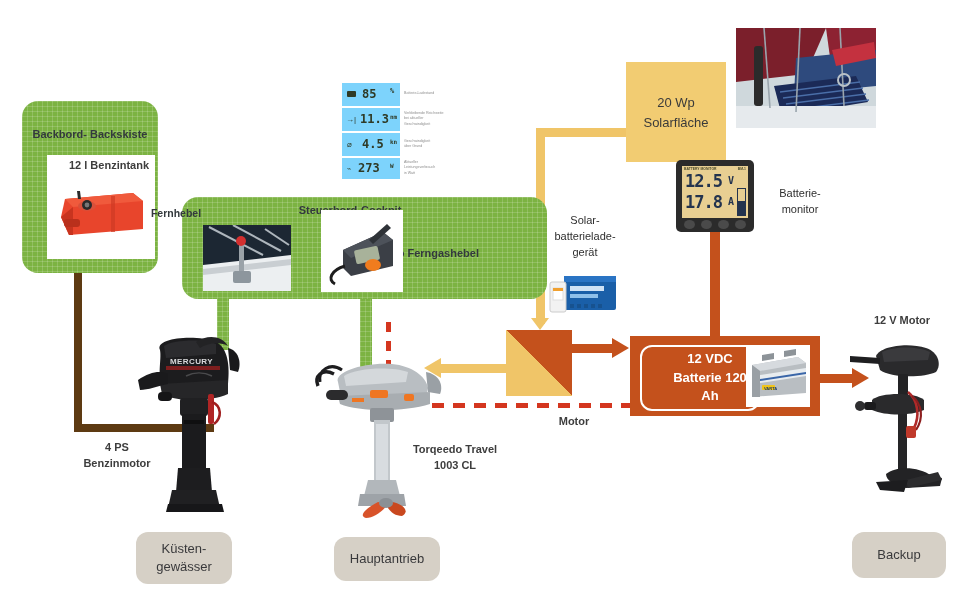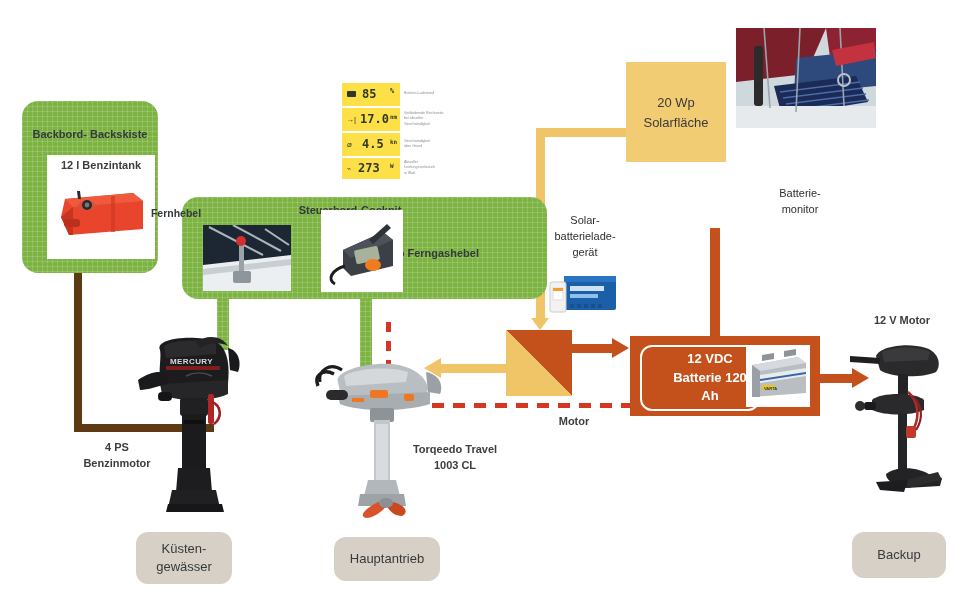--- a/index.html
+++ b/index.html
@@ -42,21 +42,21 @@
   }
   .greenstub{position:absolute;background:#7cb342;
     background-image:
       linear-gradient(rgba(255,255,255,.16) 1px, transparent 1px),
       linear-gradient(90deg, rgba(255,255,255,.16) 1px, transparent 1px);
     background-size:5px 5px, 5px 5px;}
 
   
   .photo{position:absolute;background:#fff;overflow:hidden;}
   .photo .ttl{position:absolute;top:4px;left:0;width:100%;text-align:center;
-    font-weight:bold;font-size:11px;color:#3d3d3d;}
+    font-weight:bold;font-size:11px;color:#3d3d3d;padding-left:8px;}
 
   
   .pill{
     position:absolute;background:#d6d0c6;border-radius:12px;
     display:flex;align-items:center;justify-content:center;
     font-size:13px;color:#39393b;text-align:center;line-height:1.35;
     white-space:pre-line;
   }
 
   
@@ -84,21 +84,21 @@
 
   
   .battgroup{position:absolute;background:#c4511c;}
   .battgroup .inner{position:absolute;border:2px solid #ffffff;border-radius:12px;
     display:flex;align-items:center;justify-content:center;text-align:center;
     color:#fff;font-weight:bold;font-size:13px;line-height:1.45;white-space:pre-line;padding-left:20px;}
 
   
   .lcdcard{position:absolute;background:#ffffff;}
   .lcdrow{position:absolute;display:flex;align-items:center;}
-  .lcdpanel{background:#fde047;text-decoration:underline;}
+  .lcdpanel{background:#7dd3fc;text-decoration:underline;}
   .lcdval{font-family:"DejaVu Sans Mono", monospace;font-weight:bold;color:#2f3a26;}
   .lcddesc{font-size:3.6px;color:#8e8e8e;line-height:1.5;white-space:pre-line;}
 
   
   .bmon{position:absolute;background:#2b2b2b;border-radius:5px;}
   .bmon .screen{position:absolute;background:#e8cf92;}
 
   .imgbox{position:absolute;overflow:hidden;text-decoration:underline;}
 </style>
 </head>
@@ -192,21 +192,21 @@
       <div class="lcdpanel" style="width:58px;height:23px;position:relative;">
         <span style="position:absolute;left:5px;top:8px;width:9px;height:6px;background:#2f3a26;border-radius:1px;"></span>
         <span class="lcdval" style="position:absolute;left:20px;top:4px;font-size:12px;">85</span>
         <span class="lcdval" style="position:absolute;left:48px;top:4px;font-size:7px;">%</span>
       </div>
       <div class="lcddesc" style="margin-left:4px;">Batterie-Ladestand</div>
     </div>
     <div class="lcdrow" style="left:4px;top:27px;width:120px;height:24px;">
       <div class="lcdpanel" style="width:58px;height:23px;position:relative;">
         <span style="position:absolute;left:4px;top:7px;font-size:8px;color:#2f3a26;">→|</span>
-        <span class="lcdval" style="position:absolute;left:18px;top:4px;font-size:12px;">17.0</span>
+        <span class="lcdval" style="position:absolute;left:18px;top:4px;font-size:12px;">11.3</span>
         <span class="lcdval" style="position:absolute;left:48px;top:5px;font-size:6px;">nm</span>
       </div>
       <div class="lcddesc" style="margin-left:4px;">Verbleibende Reichweite
 bei aktueller
 Geschwindigkeit</div>
     </div>
     <div class="lcdrow" style="left:4px;top:52px;width:120px;height:24px;">
       <div class="lcdpanel" style="width:58px;height:23px;position:relative;">
         <span style="position:absolute;left:5px;top:7px;font-size:8px;color:#2f3a26;">⌀</span>
         <span class="lcdval" style="position:absolute;left:20px;top:4px;font-size:12px;">4.5</span>
@@ -273,20 +273,39 @@
           <rect x="36" y="36" width="4" height="4"></rect>
           <rect x="43" y="36" width="4" height="4"></rect>
           <rect x="50" y="36" width="4" height="4"></rect>
         </g>
       <rect x="2" y="14" width="16" height="30" rx="2" fill="#f2f2f2" stroke="#ccc"></rect>
       <rect x="5" y="20" width="10" height="12" fill="#fff" stroke="#ddd"></rect>
       <rect x="5" y="20" width="10" height="3" fill="#f0a030"></rect>
     </svg>
   </div>
 
+  <div class="bmon" style="left:676px;top:160px;width:78px;height:72px;">
+    <div class="screen" style="left:6px;top:6px;width:66px;height:52px;">
+      <div style="position:absolute;left:2px;top:1px;font-size:3.4px;color:#4a4a2a;font-weight:bold;">BATTERY MONITOR</div>
+      <div style="position:absolute;right:2px;top:1px;font-size:3.4px;color:#4a4a2a;font-weight:bold;">BM-1</div>
+      <div style="position:absolute;left:3px;top:5px;font-family:'DejaVu Sans Mono',monospace;font-size:17px;font-weight:bold;color:#23334e;letter-spacing:-1px;">12.5</div>
+      <div style="position:absolute;left:46px;top:9px;font-family:'DejaVu Sans Mono',monospace;font-size:10px;font-weight:bold;color:#23334e;">V</div>
+      <div style="position:absolute;left:3px;top:26px;font-family:'DejaVu Sans Mono',monospace;font-size:17px;font-weight:bold;color:#23334e;letter-spacing:-1px;">17.8</div>
+      <div style="position:absolute;left:46px;top:30px;font-family:'DejaVu Sans Mono',monospace;font-size:10px;font-weight:bold;color:#23334e;">A</div>
+      <div style="position:absolute;right:2px;top:22px;width:7px;height:26px;border:1px solid #23334e;">
+        <div style="position:absolute;left:0;bottom:0;width:100%;height:55%;background:#23334e;"></div>
+      </div>
+    </div>
+    <div style="position:absolute;left:8px;top:60px;display:flex;gap:6px;">
+      <span style="width:11px;height:9px;border-radius:50%;background:#4a4a4a;"></span>
+      <span style="width:11px;height:9px;border-radius:50%;background:#4a4a4a;"></span>
+      <span style="width:11px;height:9px;border-radius:50%;background:#4a4a4a;"></span>
+      <span style="width:11px;height:9px;border-radius:50%;background:#4a4a4a;"></span>
+    </div>
+  </div>
   <div class="lbl thin" style="left:760px;top:186px;width:80px;text-align:center;font-weight:normal;font-size:11px;">Batterie-
 monitor</div>
 
   <div class="splitsq" style="left:506px;top:330px;width:66px;height:66px;">
     <div class="tri"></div>
   </div>
   <div class="lbl" style="left:524px;top:414px;width:100px;font-size:11px;">Motor</div>
 
   <div class="battgroup" style="left:630px;top:336px;width:190px;height:80px;">
     <div class="inner" style="left:10px;top:9px;width:96px;height:62px;">12 VDC

